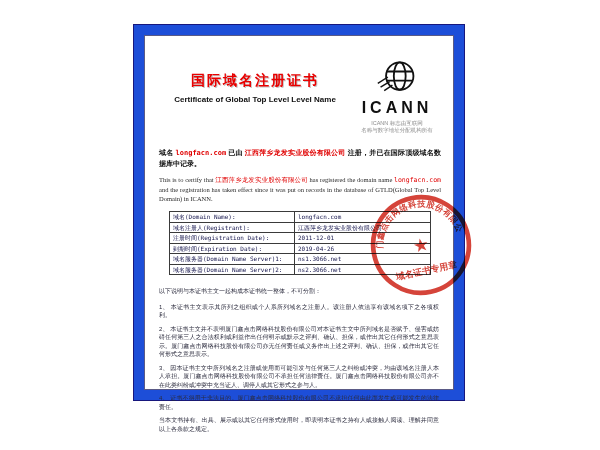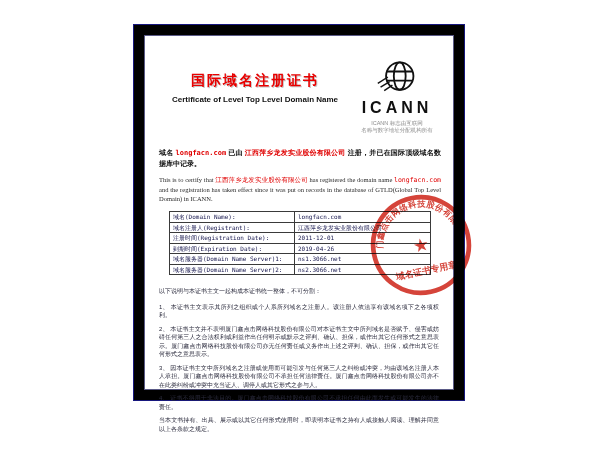--- a/index.html
+++ b/index.html
@@ -2,21 +2,21 @@
 <html><head>
 <meta charset="utf-8">
 <style>
   html,body{margin:0;padding:0;}
   body{
     width:600px;height:450px;background:#ffffff;position:relative;overflow:hidden;
     font-family:"Liberation Sans",sans-serif;
   }
   .frame{
     position:absolute;left:133px;top:24px;width:332px;height:377px;
-    box-sizing:border-box;background:#000000;border:1px solid #17177d;
+    box-sizing:border-box;background:#1d4ed8;border:1px solid #17177d;
   }
   .page{
     position:absolute;left:10px;top:10px;right:10px;bottom:10px;
     background:#ffffff;border:1px solid #5a5a86;
     box-sizing:border-box;padding:20px 12px 0 12px;
   }
   .cert-header{display:flex;align-items:flex-start;}
   .titles{flex:1;text-align:center;padding-top:16px;}
   .title-cn{
     color:#e80000;font-size:14px;font-weight:bold;letter-spacing:2px;
@@ -48,21 +48,21 @@
 </style>
 </head>
 <body>
 
 <div class="frame">
   <div class="page">
 
     <div class="cert-header">
       <div class="titles">
         <div class="title-cn">国际域名注册证书</div>
-        <div class="title-en">Certificate of Level Top Level Domain Name</div>
+        <div class="title-en">Certificate of Global Top Level Level Name</div>
       </div>
       <div class="icann-block">
         <svg class="icann-globe" width="44" height="42" viewBox="0 0 48 46">
           <g fill="none" stroke="#111111" stroke-width="2">
             <circle cx="27" cy="22" r="15"></circle>
             <ellipse cx="27" cy="22" rx="6.5" ry="15"></ellipse>
             <path d="M12.6 17 H41.4 M12.6 27 H41.4"></path>
           </g>
           <g stroke="#111111" stroke-width="1.6">
             <path d="M3 30 L14 23"></path>

